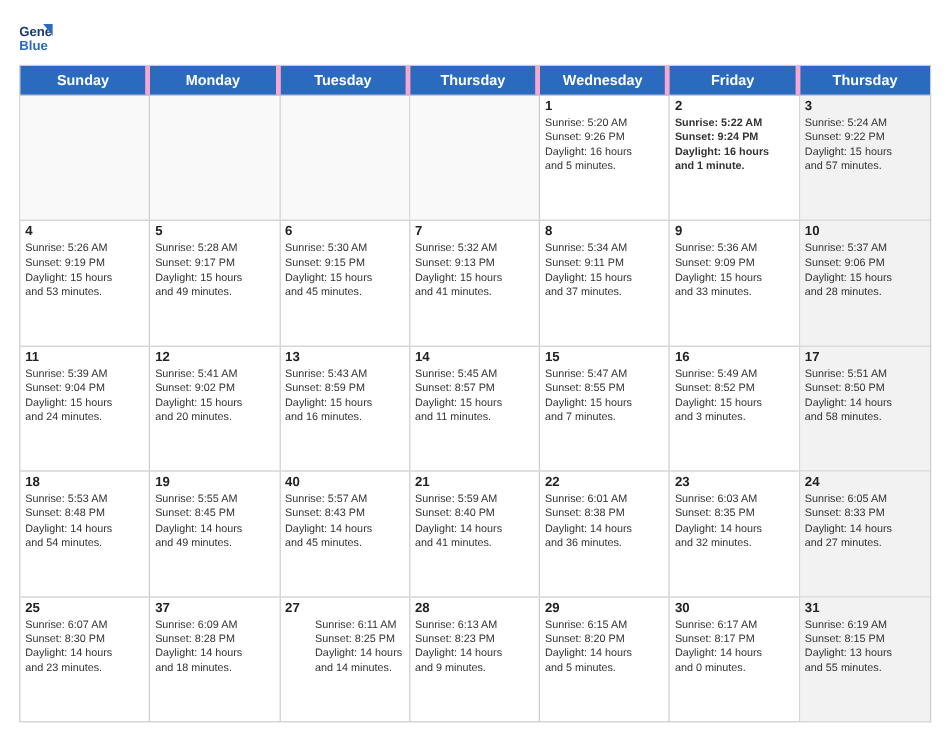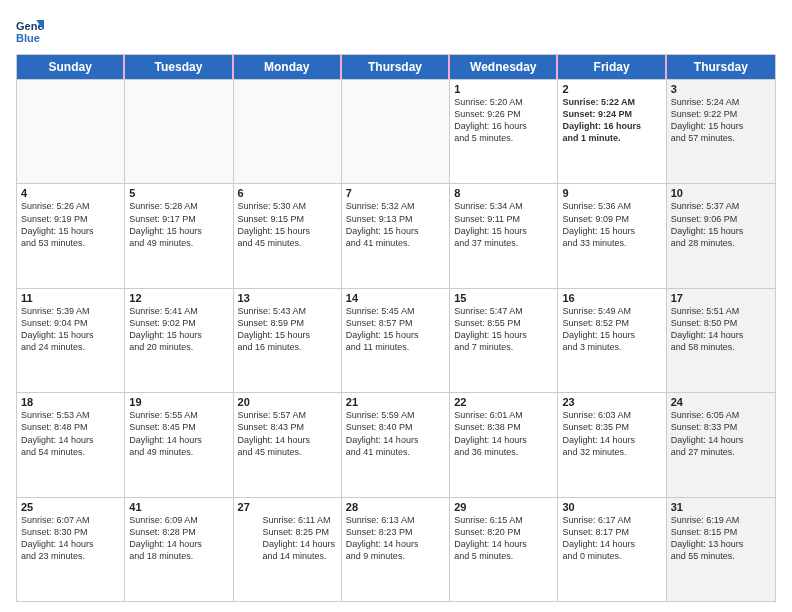--- a/index.html
+++ b/index.html
@@ -54,21 +54,21 @@
       display: grid;
       grid-template-columns: repeat(7, 1fr);
       background: #2a6bbf;
     }
     .cal-header-cell {
       color: #fff;
       font-size: 12px;
       font-weight: bold;
       padding: 5px 4px;
       text-align: center;
-      border-right: 2px solid #f9a8d4;
+      border-right: 4px solid #f9a8d4;
     }
     .cal-header-cell:last-child { border-right: none; }
     .cal-body {
       flex: 1;
       display: flex;
       flex-direction: column;
     }
     .cal-row {
       display: grid;
       grid-template-columns: repeat(7, 1fr);
@@ -117,22 +117,22 @@
     </div>
     <div class="title-block">
       <div class="month-year"></div>
       <div class="location"></div>
     </div>
   </div>
 
   <div class="calendar">
     <div class="cal-header">
     <div class="cal-header-cell">Sunday</div>
+        <div class="cal-header-cell">Monday</div>
         <div class="cal-header-cell">Tuesday</div>
-        <div class="cal-header-cell">Monday</div>
         <div class="cal-header-cell">Thursday</div>
         <div class="cal-header-cell">Wednesday</div>
         <div class="cal-header-cell">Friday</div>
         <div class="cal-header-cell">Thursday</div>
       </div>
     <div class="cal-body">
     <div class="cal-row">
           <div class="cal-cell empty"></div>
           <div class="cal-cell empty"></div>
           <div class="cal-cell empty"></div>
@@ -270,21 +270,21 @@
 and 54 minutes.</div>
           </div>
           <div class="cal-cell">
             <span class="day-num">19</span>
             <div class="cell-text" style="white-space: pre-line;">Sunrise: 5:55 AM
 Sunset: 8:45 PM
 Daylight: 14 hours
 and 49 minutes.</div>
           </div>
           <div class="cal-cell">
-            <span class="day-num">20</span>
+            <span class="day-num">40</span>
             <div class="cell-text" style="white-space: pre-line;">Sunrise: 5:57 AM
 Sunset: 8:43 PM
 Daylight: 14 hours
 and 45 minutes.</div>
           </div>
           <div class="cal-cell">
             <span class="day-num">21</span>
             <div class="cell-text" style="white-space: pre-line;">Sunrise: 5:59 AM
 Sunset: 8:40 PM
 Daylight: 14 hours
@@ -314,21 +314,21 @@
         </div>
         <div class="cal-row">
           <div class="cal-cell">
             <span class="day-num">25</span>
             <div class="cell-text" style="white-space: pre-line;">Sunrise: 6:07 AM
 Sunset: 8:30 PM
 Daylight: 14 hours
 and 23 minutes.</div>
           </div>
           <div class="cal-cell">
-            <span class="day-num">41</span>
+            <span class="day-num">37</span>
             <div class="cell-text" style="white-space: pre-line;">Sunrise: 6:09 AM
 Sunset: 8:28 PM
 Daylight: 14 hours
 and 18 minutes.</div>
           </div>
           <div class="cal-cell">
             <span class="day-num">27</span>
             <div class="cell-text" style="white-space: pre-line; margin-left: 25px;">Sunrise: 6:11 AM
 Sunset: 8:25 PM
 Daylight: 14 hours

